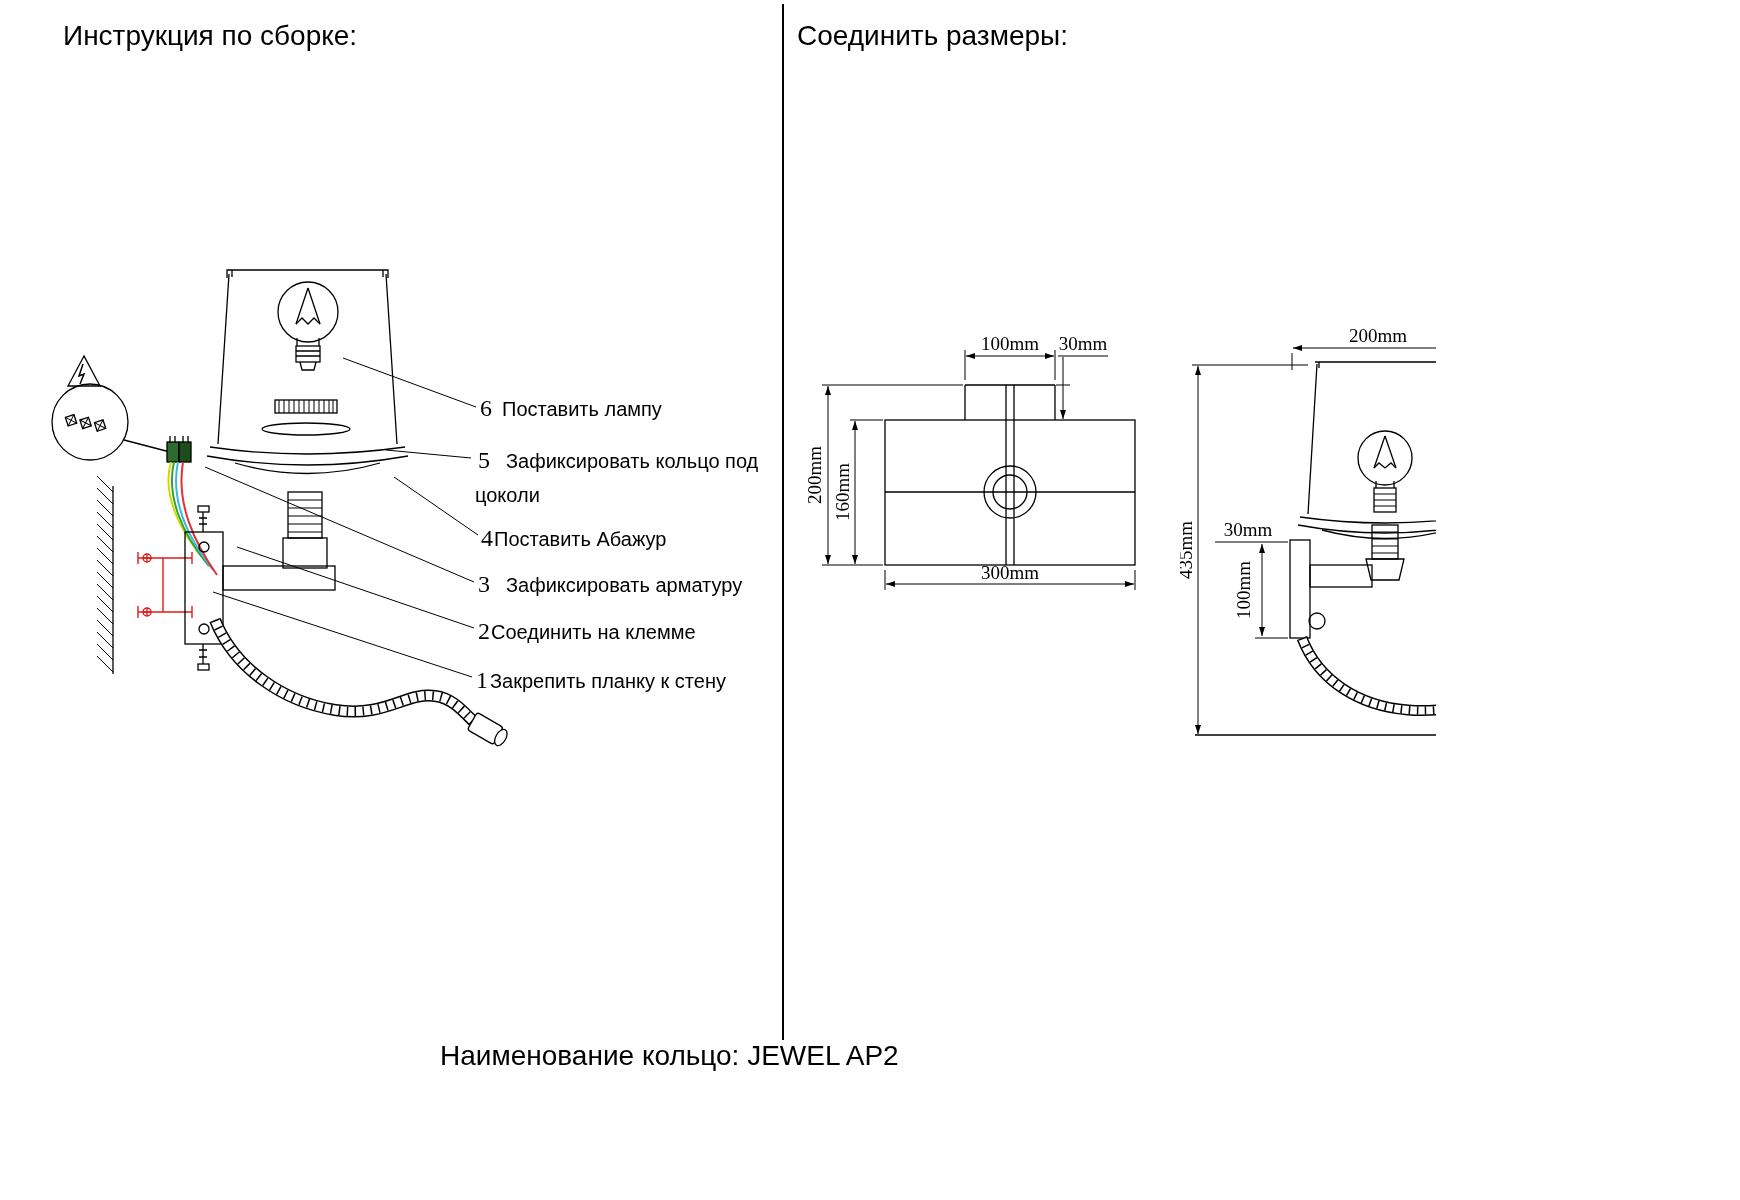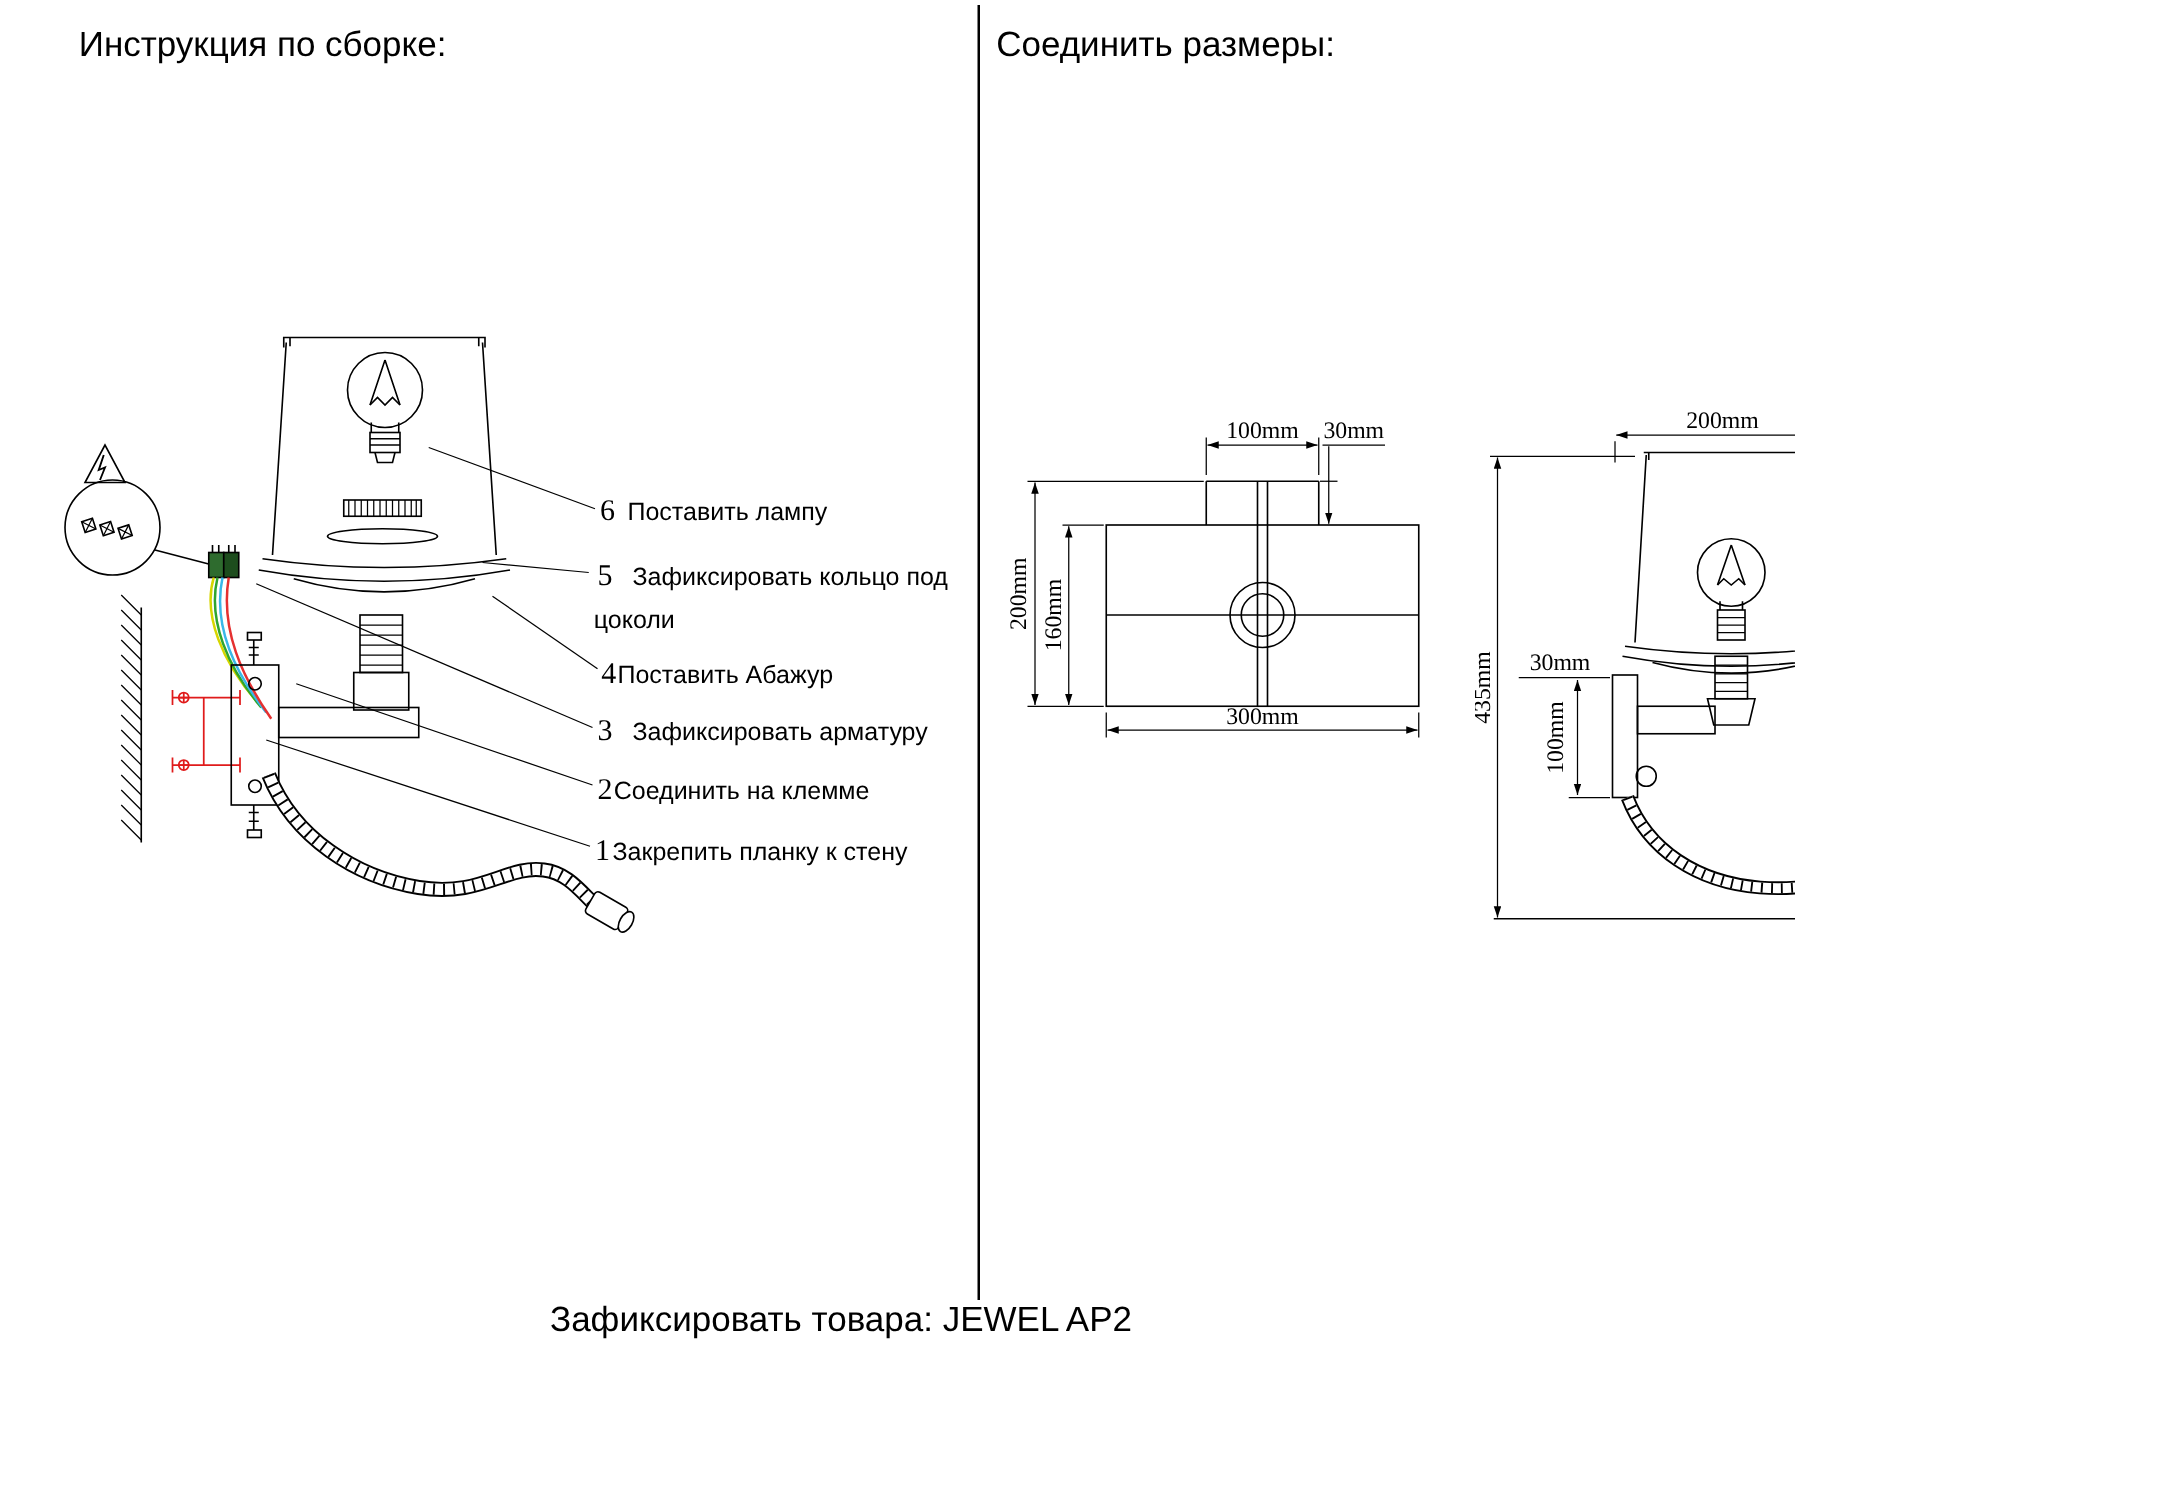--- a/index.html
+++ b/index.html
@@ -262,14 +262,14 @@
       <g transform="translate(12 232) rotate(-90)">
         <text class="dim-text" text-anchor="middle">435mm</text>
       </g>
       <text class="dim-text" x="68" y="218" text-anchor="middle">30mm</text>
       <g transform="translate(70 272) rotate(-90)">
         <text class="dim-text" text-anchor="middle">100mm</text>
       </g>
     </g>
   </svg>
 
-  <div class="footer">Зафиксировать товара: JEWEL AP2</div>
+  <div class="footer">Наименование кольцо: JEWEL AP2</div>
 </div>
 
 </body></html>

